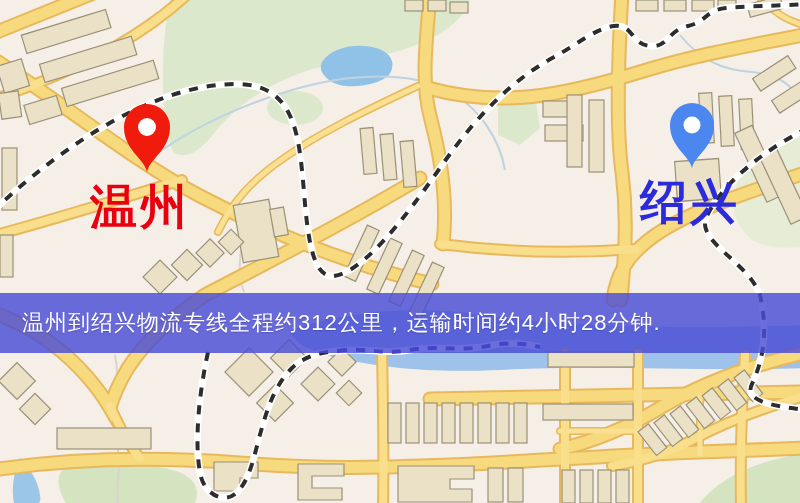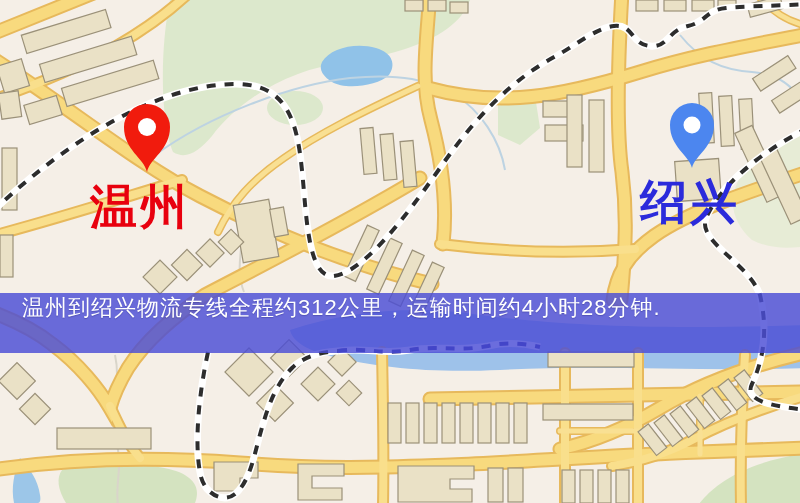--- a/index.html
+++ b/index.html
@@ -4,21 +4,21 @@
 <style>
   html,body{margin:0;padding:0;background:#e8e8e8;}
   .stage{
     position:relative;width:800px;height:503px;overflow:hidden;
     font-family:"Liberation Sans",sans-serif;
   }
   .stage svg{position:absolute;left:0;top:0;display:block;}
   .banner{
     position:absolute;left:0;top:293px;width:800px;height:60px;
     background:rgba(74,77,214,0.82);
-    display:flex;
+    display:flex;align-items:center;
     box-sizing:border-box;padding-left:22px;
   }
   .banner-text{
     color:#ffffff;font-size:22px;letter-spacing:1px;white-space:nowrap;
     text-shadow:0 1px 1px rgba(40,40,120,0.35);
   }
   .map-label{
     font-family:"Liberation Sans",sans-serif;
     font-weight:bold;font-size:47px;letter-spacing:3px;
   }

